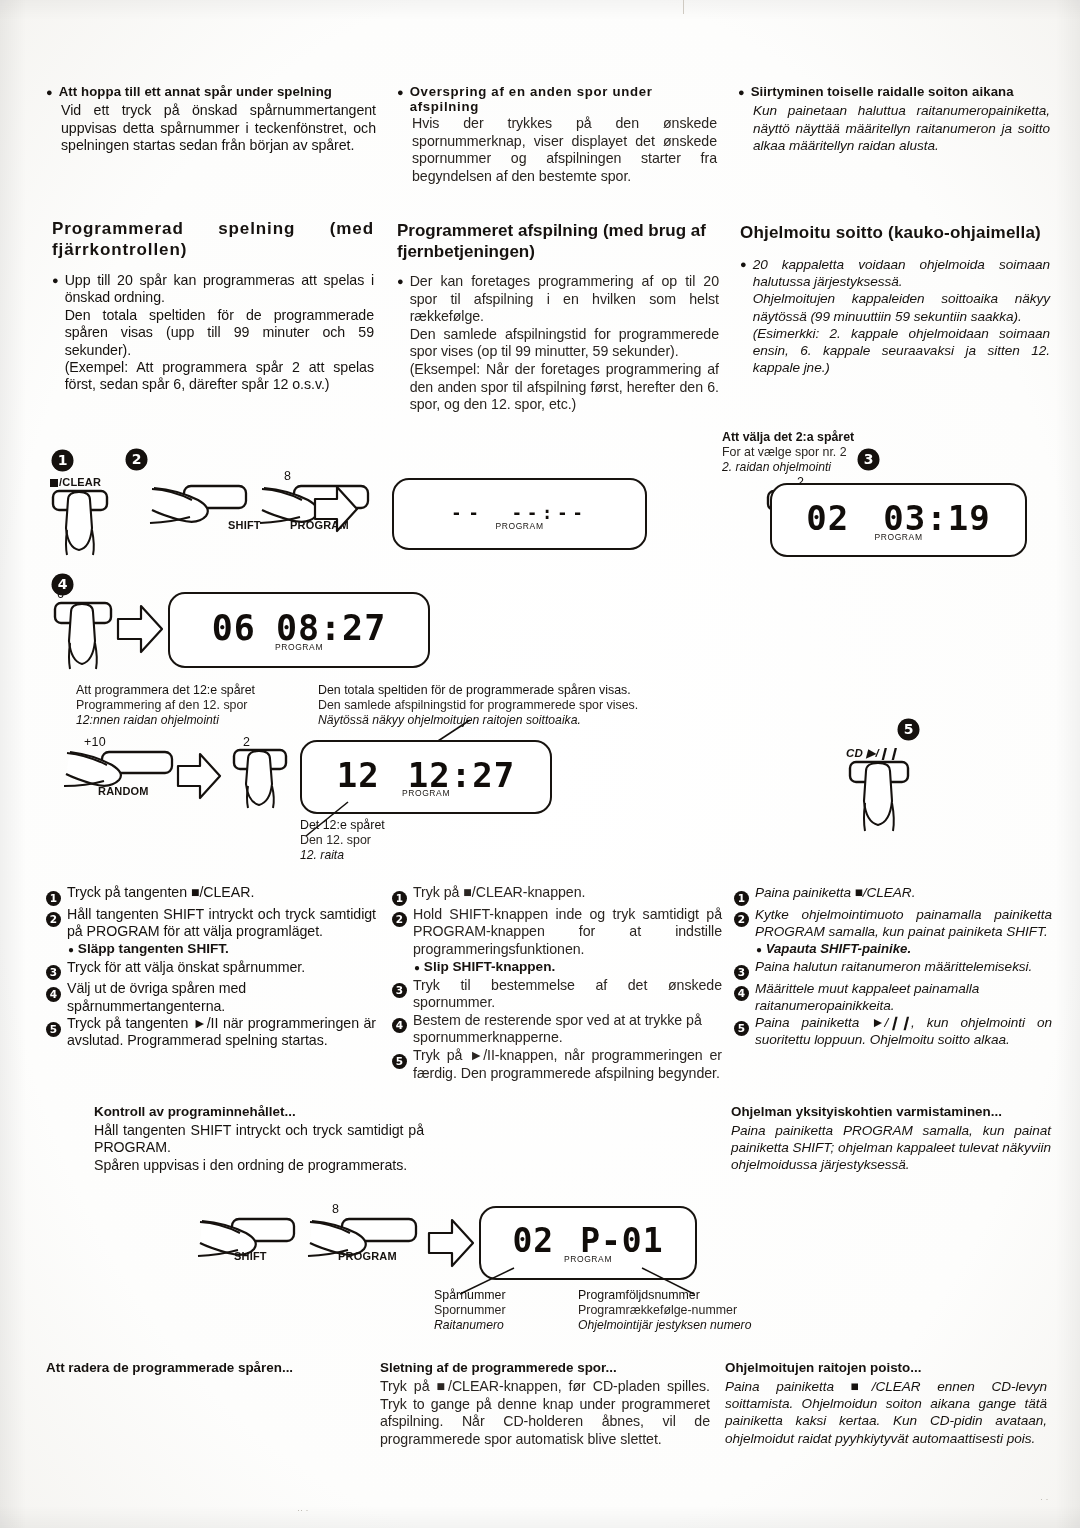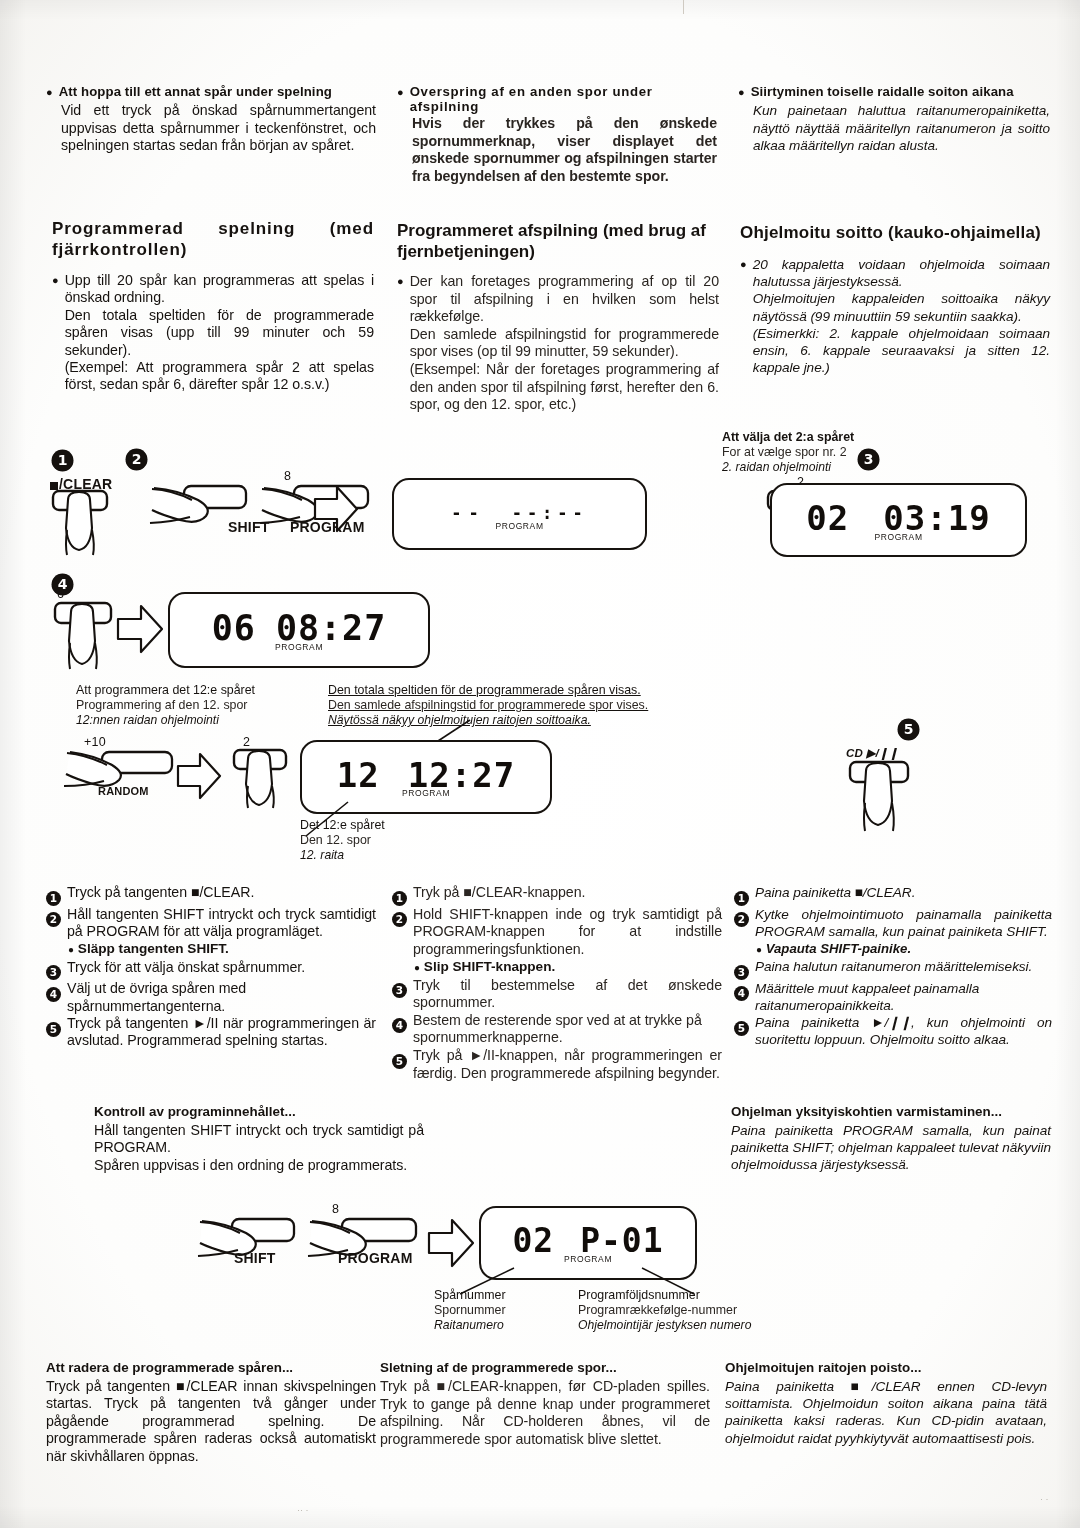--- a/index.html
+++ b/index.html
@@ -83,21 +83,21 @@
   .program-label{
     position:absolute;left:0;right:0;text-align:center;
     font-size:8.5px;letter-spacing:.6px;color:#191512;font-weight:normal;
   }
 
   
   .arrow{position:absolute;}
   
   .btn-art{position:absolute;}
   .keylabel{
-    position:absolute;font-size:14px;font-weight:bold;letter-spacing:.2px;
+    position:absolute;font-size:11px;font-weight:bold;letter-spacing:.2px;
   }
   .keylabel.thin{font-weight:normal;}
   .caption{position:absolute;}
   .cap-sv{font-size:12.4px;line-height:15.2px;}
   .cap-da{font-size:12.4px;line-height:15.2px;color:#2b2622;}
   .cap-fi{font-size:12.2px;line-height:15.2px;font-style:italic;}
   .rule-thin{position:absolute;background:#15110e;}
   .cornermark{position:absolute;color:#b9b4ac;font-size:9px;}
 </style>
 </head>
@@ -112,21 +112,21 @@
       <span class="txt bullet-head">Att hoppa till ett annat spår under spelning</span>
     </div>
     <div class="body-sv just" style="padding-left:15px;">Vid ett tryck på önskad spårnummertangent uppvisas detta spårnummer i teckenfönstret, och spelningen startas sedan från början av spåret.</div>
   </div>
 
   <div class="col" style="left:397px;top:84px;width:320px;">
     <div class="li" style="margin-bottom:1px;">
       <span class="dot">●</span>
       <span class="txt bullet-head" style="letter-spacing:.7px;">Overspring af en anden spor under afspilning</span>
     </div>
-    <div class="body-da just" style="padding-left:15px;font-weight:bold;">Hvis der trykkes på den ønskede spornummerknap, viser displayet det ønskede spornummer og afspilningen starter fra begyndelsen af den bestemte spor.</div>
+    <div class="body-da just" style="padding-left:15px;">Hvis der trykkes på den ønskede spornummerknap, viser displayet det ønskede spornummer og afspilningen starter fra begyndelsen af den bestemte spor.</div>
   </div>
 
   <div class="col" style="left:738px;top:84px;width:312px;">
     <div class="li" style="margin-bottom:1px;">
       <span class="dot">●</span>
       <span class="txt bullet-head">Siirtyminen toiselle raidalle soiton aikana</span>
     </div>
     <div class="body-fi just" style="padding-left:15px;">Kun painetaan haluttua raitanumeropainiketta, näyttö näyttää määritellyn raitanumeron ja soitto alkaa määritellyn raidan alusta.</div>
   </div>
 
@@ -266,21 +266,21 @@
       <div class="program-label" style="top:48px;">PROGRAM</div>
     </div>
   </div>
 
   <div class="caption" style="left:76px;top:683px;">
     <div class="cap-sv">Att programmera det 12:e spåret</div>
     <div class="cap-da">Programmering af den 12. spor</div>
     <div class="cap-fi">12:nnen raidan ohjelmointi</div>
   </div>
 
-  <div class="caption" style="left:328px;top:683px;text-decoration:underline;">
+  <div class="caption" style="left:318px;top:683px;">
     <div class="cap-sv">Den totala speltiden för de programmerade spåren visas.</div>
     <div class="cap-da">Den samlede afspilningstid for programmerede spor vises.</div>
     <div class="cap-fi">Näytössä näkyy ohjelmoitujen raitojen soittoaika.</div>
   </div>
 
   <svg class="btn-art" style="left:60px;top:748px;" width="120" height="56" viewBox="0 0 120 56">
     <rect x="42" y="4" width="70" height="21" rx="7" fill="#fff" stroke="#15110e" stroke-width="2.3"></rect>
     <path d="M10 4 q24 3 42 13 q13 8 7 15 q-9 9 -26 4 q-17-5 -27-10" fill="#fff" stroke="#15110e" stroke-width="2.2"></path>
     <path d="M7 5 q20 2 40 12" fill="none" stroke="#15110e" stroke-width="2"></path>
     <path d="M4 38 q22 0 40-5" fill="none" stroke="#15110e" stroke-width="2"></path>
@@ -464,27 +464,26 @@
     <div class="cap-fi">Raitanumero</div>
   </div>
   <div class="caption" style="left:578px;top:1288px;">
     <div class="cap-sv">Programföljdsnummer</div>
     <div class="cap-da">Programrækkefølge-nummer</div>
     <div class="cap-fi">Ohjelmointijär jestyksen numero</div>
   </div>
 
   <div class="col" style="left:46px;top:1360px;width:330px;">
     <div class="smallcap-title">Att radera de programmerade spåren...</div>
-    <div class="body-sv just" style="margin-top:2px;">Tryck på tangenten ■/CLEAR innan skivspelningen startas. Tryck på tangenten två gånger under pågående programmerad spelning. De programmerade spåren raderas också automatiskt när skivhållaren öppnas.</div>
   </div>
   <div class="col" style="left:380px;top:1360px;width:330px;">
     <div class="smallcap-title">Sletning af de programmerede spor...</div>
     <div class="body-da just" style="margin-top:2px;">Tryk på ■/CLEAR-knappen, før CD-pladen spilles. Tryk to gange på denne knap under programmeret afspilning. Når CD-holderen åbnes, vil de programmerede spor automatisk blive slettet.</div>
   </div>
   <div class="col" style="left:725px;top:1360px;width:322px;">
     <div class="smallcap-title fi">Ohjelmoitujen raitojen poisto...</div>
-    <div class="body-fi just" style="margin-top:2px;">Paina painiketta ■/CLEAR ennen CD-levyn soittamista. Ohjelmoidun soiton aikana paina tätä painiketta kaksi raderas.  Kun CD-pidin avataan, ohjelmoidut raidat pyyhkiytyvät automaattisesti pois.</div>
+    <div class="body-fi just" style="margin-top:2px;">Paina painiketta ■/CLEAR ennen CD-levyn soittamista. Ohjelmoidun soiton aikana gange tätä painiketta kaksi kertaa.  Kun CD-pidin avataan, ohjelmoidut raidat pyyhkiytyvät automaattisesti pois.</div>
   </div>
 
   <div class="cornermark" style="left:297px;top:1505px;">·· ·</div>
   <div class="cornermark" style="left:1040px;top:1494px;">· ·</div>
   <div class="rule-thin" style="left:683px;top:0;width:1px;height:14px;background:#cfcac2;"></div>
 </div>
 
 </body></html>

